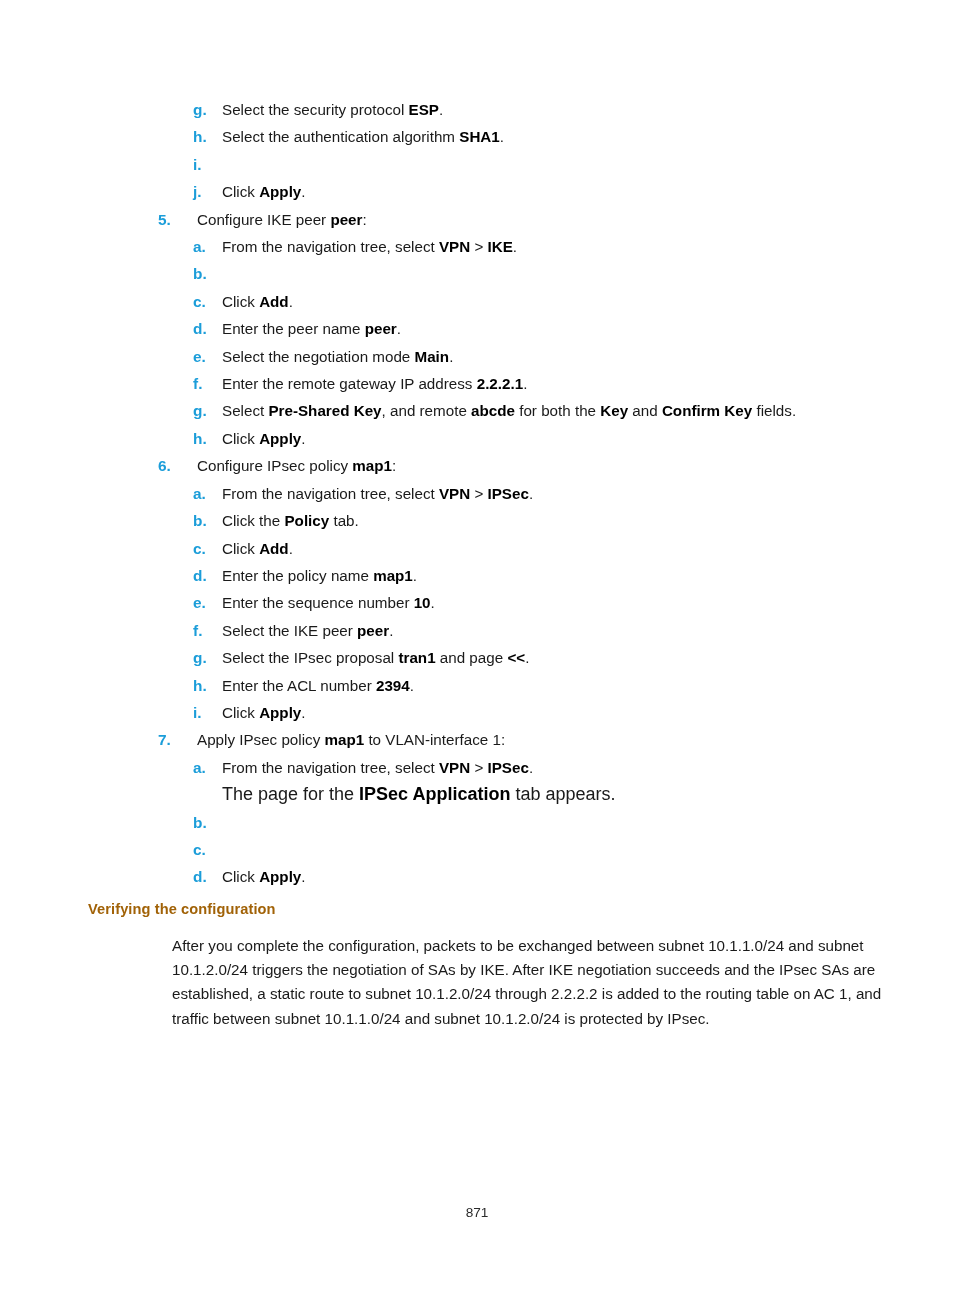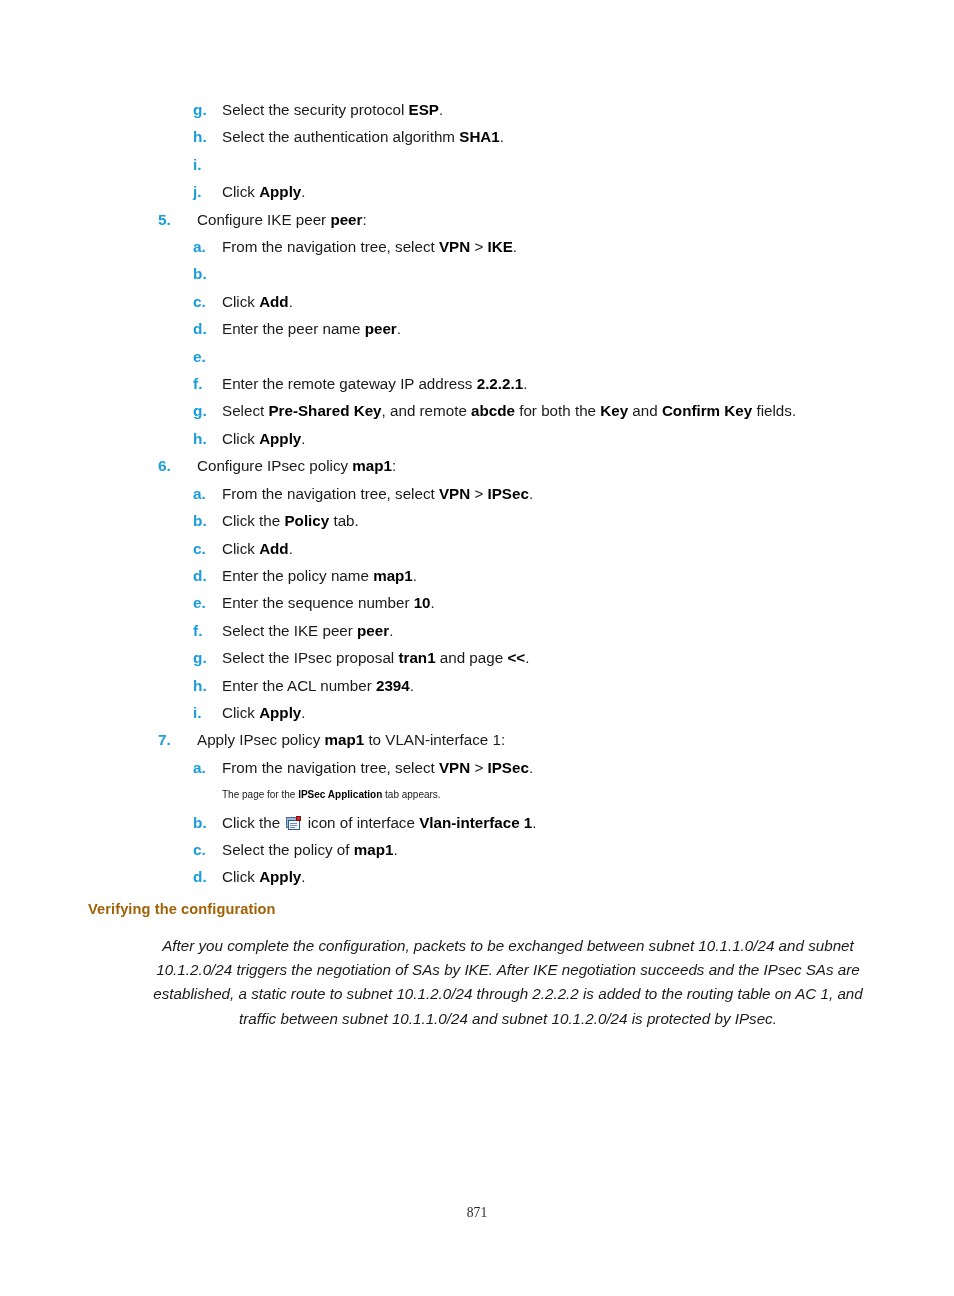--- a/index.html
+++ b/index.html
@@ -60,21 +60,21 @@
 
   .item > .body {
     flex: 1 1 auto;
     padding-right: 74px;
   }
 
   
   .cont {
     padding-left: 222px;
     padding-right: 39px;
-    font-size: 10px;
+    font-size: 18px;
     line-height: 27.4px;
   }
 
   b, strong { font-weight: bold; color: #000; }
 
   
   .inline-icon {
     display: inline-block;
     position: relative;
     width: 15px;
@@ -124,39 +124,37 @@
     top: 901px;
     font-size: 14.6px;
     font-weight: bold;
     color: #a16207;
     letter-spacing: 0.1px;
   }
 
   
   .verify-para {
     position: absolute;
-    left: 150px;
+    left: 172px;
     top: 934px;
     width: 716px;
     font-size: 15.2px;
     line-height: 24.2px;
-    text-align: center;
-    font-style: italic;
+    text-align: left;
   }
 
   
   .page-number {
     position: absolute;
     left: 0;
     top: 1205px;
     width: 954px;
     text-align: center;
     font-size: 13.6px;
     color: #2b2b2b;
-    font-family: Liberation Serif, serif;
   }
 </style>
 </head>
 <body>
 
 <div class="page">
 
   <div class="steps">
       <div class="item lvl2">
         <span class="marker">g.</span>
@@ -187,20 +185,21 @@
       <div class="item lvl2">
         <span class="marker">c.</span>
         <span class="body"><span>Click </span><b>Add</b><span>.</span></span>
       </div>
       <div class="item lvl2">
         <span class="marker">d.</span>
         <span class="body"><span>Enter the peer name </span><b>peer</b><span>.</span></span>
       </div>
       <div class="item lvl2">
         <span class="marker">e.</span>
+        <span class="body"><span>Select the negotiation mode </span><b>Main</b><span>.</span></span>
       </div>
       <div class="item lvl2">
         <span class="marker">f.</span>
         <span class="body"><span>Enter the remote gateway IP address </span><b>2.2.2.1</b><span>.</span></span>
       </div>
       <div class="item lvl2">
         <span class="marker">g.</span>
         <span class="body"><span>Select </span><b>Pre-Shared Key</b><span>, and remote </span><b>abcde</b><span> for both the </span><b>Key</b><span> and </span><b>Confirm Key</b><span> fields.</span></span>
       </div>
       <div class="item lvl2">
@@ -251,25 +250,23 @@
         <span class="marker">7.</span>
         <span class="body"><span>Apply IPsec policy </span><b>map1</b><span> to VLAN-interface 1:</span></span>
       </div>
       <div class="item lvl2">
         <span class="marker">a.</span>
         <span class="body"><span>From the navigation tree, select </span><b>VPN</b><span> &gt; </span><b>IPSec</b><span>.</span></span>
       </div>
       <div class="cont"><span>The page for the </span><b>IPSec Application</b><span> tab appears.</span></div>
       <div class="item lvl2">
         <span class="marker">b.</span>
-        <span class="body"><span>Click the </span><span class="inline-icon"><span class="sheet-back"></span><span class="sheet-front"></span><span class="line l1"></span><span class="line l2"></span><span class="line l3"></span><span class="badge"></span></span><span> icon of interface </span><b>Vlan-interface 1</b><span>.</span></span>
       </div>
       <div class="item lvl2">
         <span class="marker">c.</span>
-        <span class="body"><span>Select the policy of </span><b>map1</b><span>.</span></span>
       </div>
       <div class="item lvl2">
         <span class="marker">d.</span>
         <span class="body"><span>Click </span><b>Apply</b><span>.</span></span>
       </div>
     </div>
 
   <div class="section-heading">Verifying the configuration</div>
 
   <div class="verify-para">After you complete the configuration, packets to be exchanged between subnet 10.1.1.0/24 and subnet 10.1.2.0/24 triggers the negotiation of SAs by IKE. After IKE negotiation succeeds and the IPsec SAs are established, a static route to subnet 10.1.2.0/24 through 2.2.2.2 is added to the routing table on AC 1, and traffic between subnet 10.1.1.0/24 and subnet 10.1.2.0/24 is protected by IPsec.</div>

